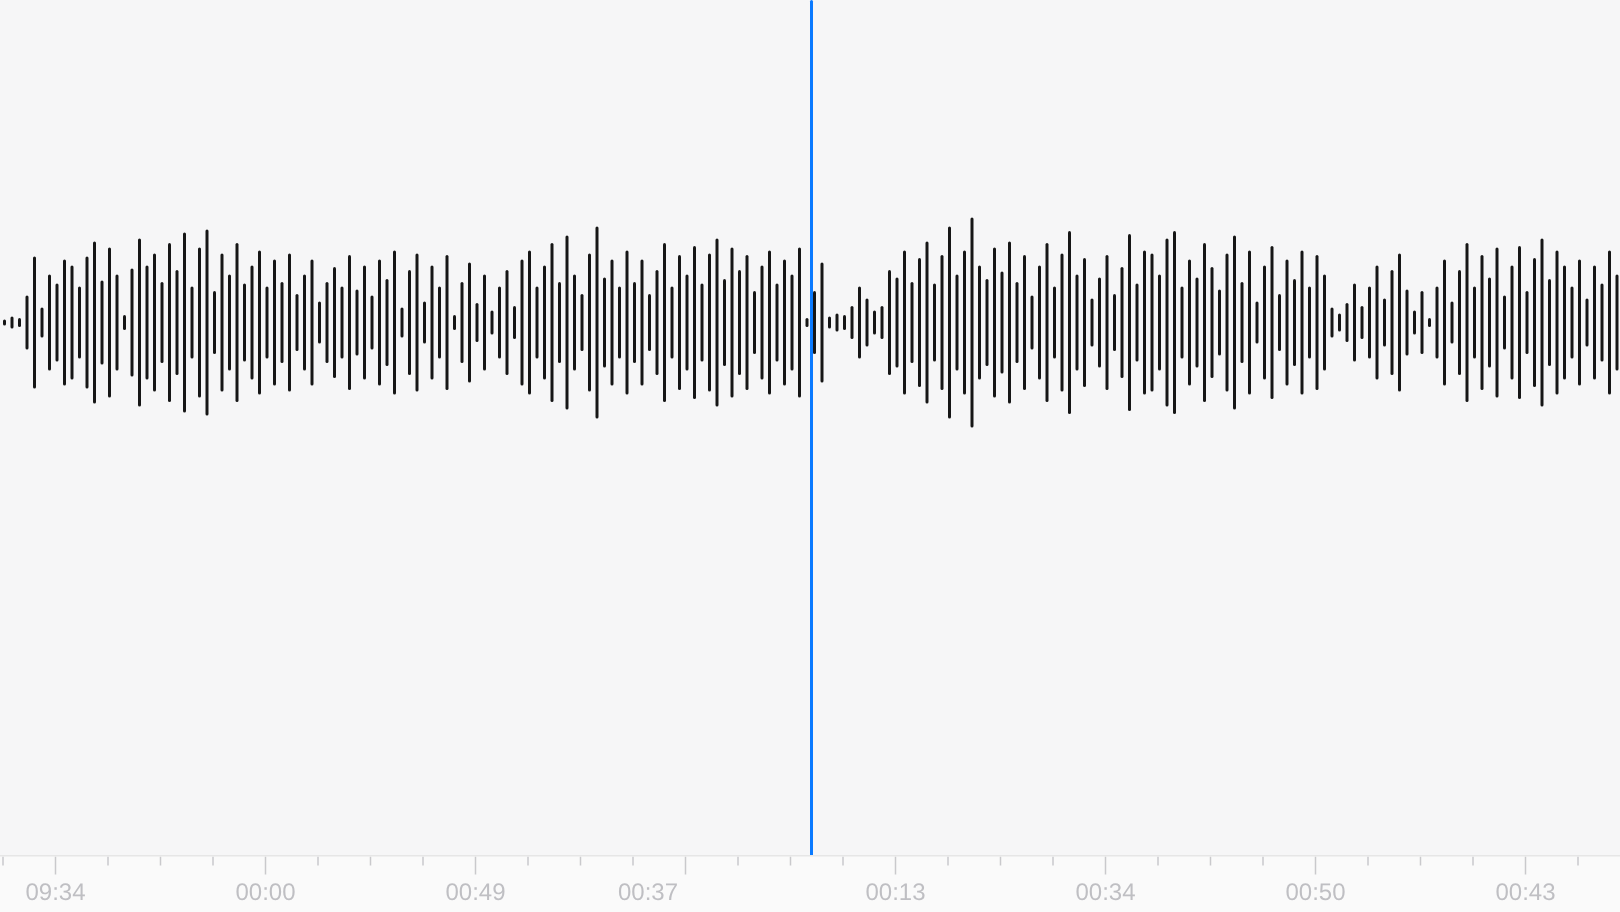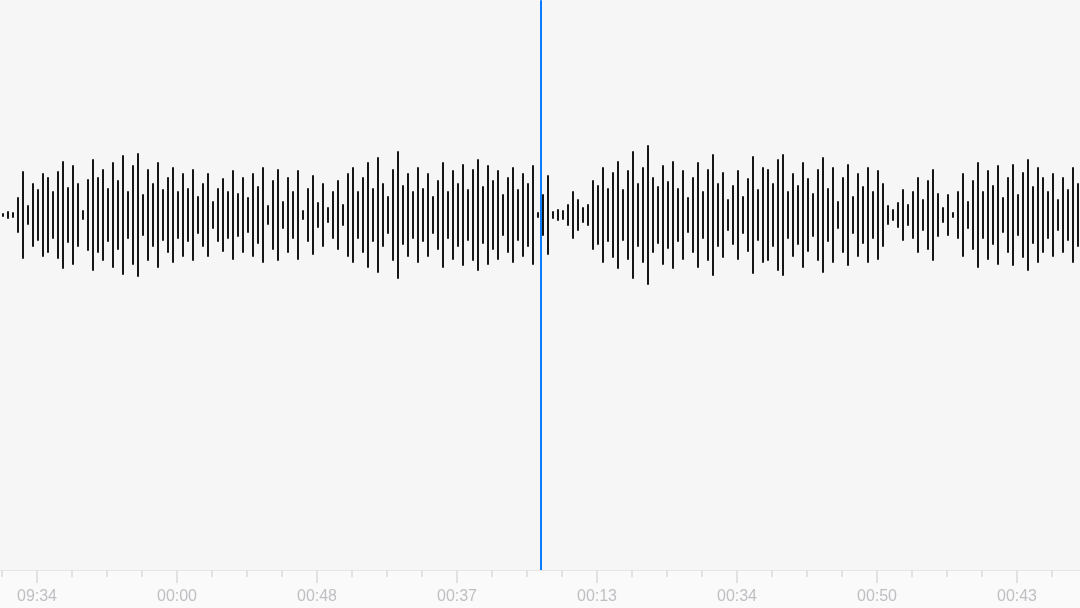--- a/index.html
+++ b/index.html
@@ -350,22 +350,22 @@
       <line x1="877" x2="877" y1="0" y2="12" stroke="#c9c9cc" stroke-width="1"></line>
       <line x1="912" x2="912" y1="0" y2="6" stroke="#c9c9cc" stroke-width="1"></line>
       <line x1="947" x2="947" y1="0" y2="6" stroke="#c9c9cc" stroke-width="1"></line>
       <line x1="982" x2="982" y1="0" y2="6" stroke="#c9c9cc" stroke-width="1"></line>
       <line x1="1017" x2="1017" y1="0" y2="12" stroke="#c9c9cc" stroke-width="1"></line>
       <line x1="1052" x2="1052" y1="0" y2="6" stroke="#c9c9cc" stroke-width="1"></line>
     </svg>
   <div class="time-labels" id="time-labels">
       <span class="time-label" style="left: 37px;">09:34</span>
       <span class="time-label" style="left: 177px;">00:00</span>
-      <span class="time-label" style="left: 317px;">00:48</span>
-      <span class="time-label" style="left: 457px;">00:37</span>
+      <span class="time-label" style="left: 317px;">00:49</span>
+      <span class="time-label" style="left: 432px;">00:37</span>
       <span class="time-label" style="left: 597px;">00:13</span>
       <span class="time-label" style="left: 737px;">00:34</span>
       <span class="time-label" style="left: 877px;">00:50</span>
       <span class="time-label" style="left: 1017px;">00:43</span>
     </div>
 </div>
 
 <div class="rounded-corners"></div>
 
 </body></html>

